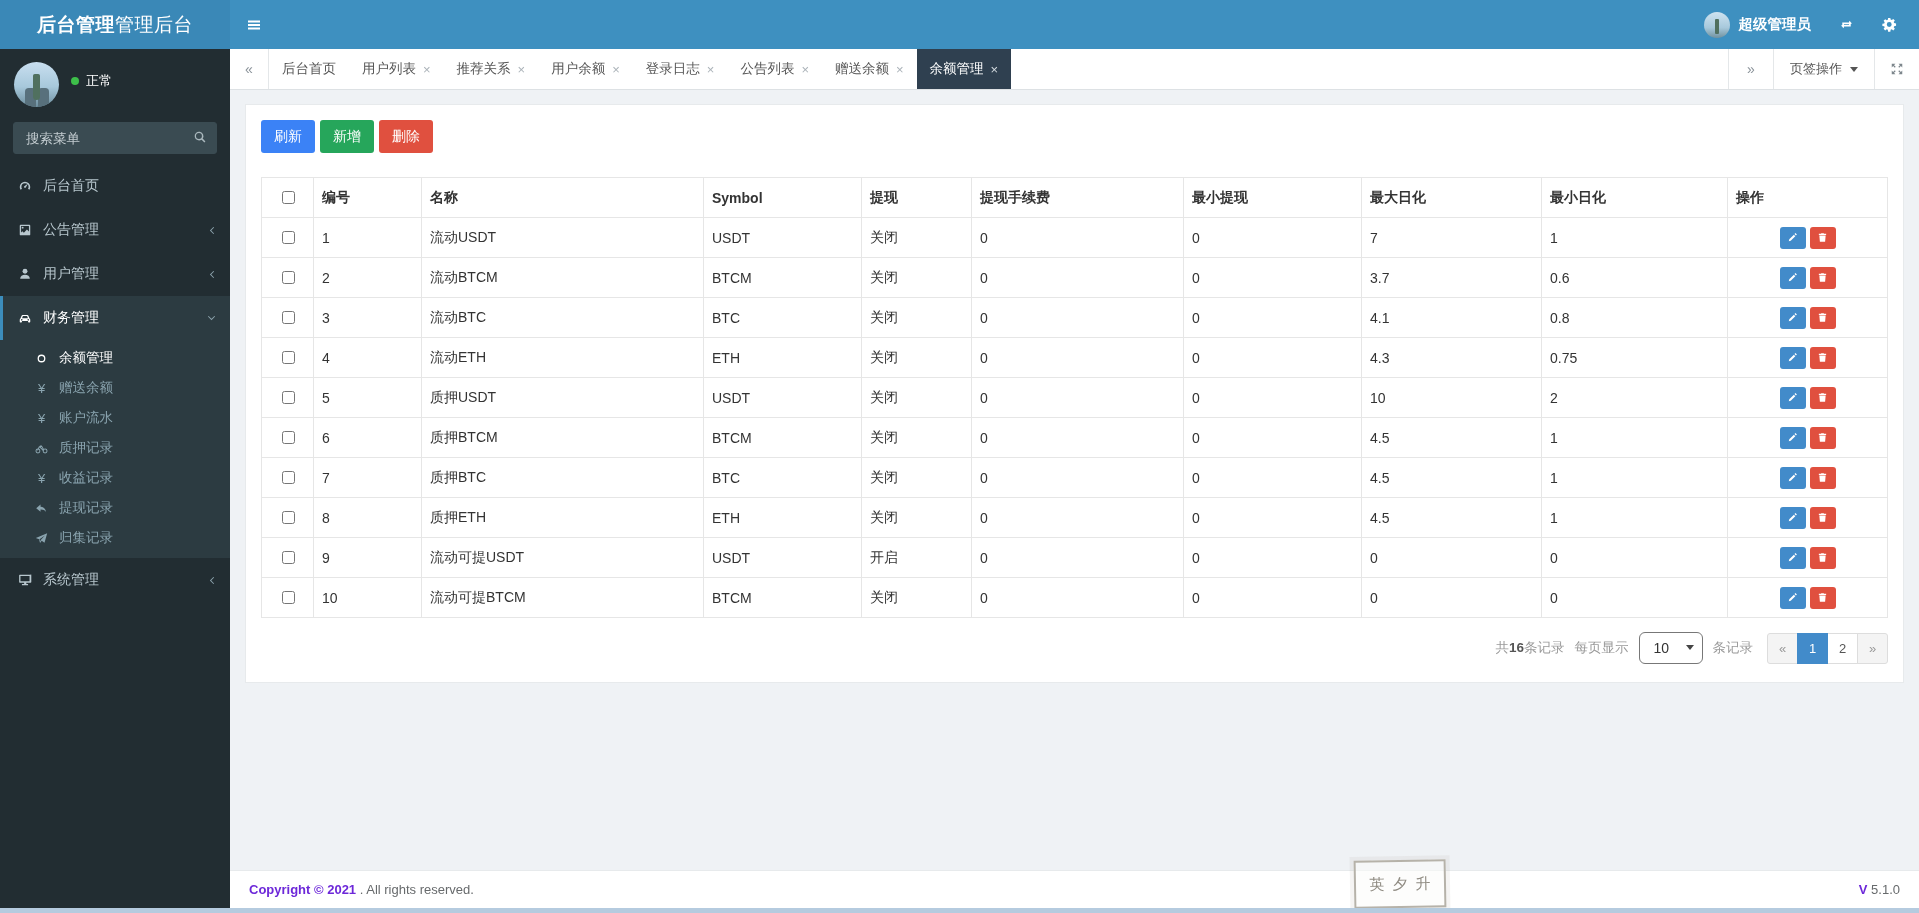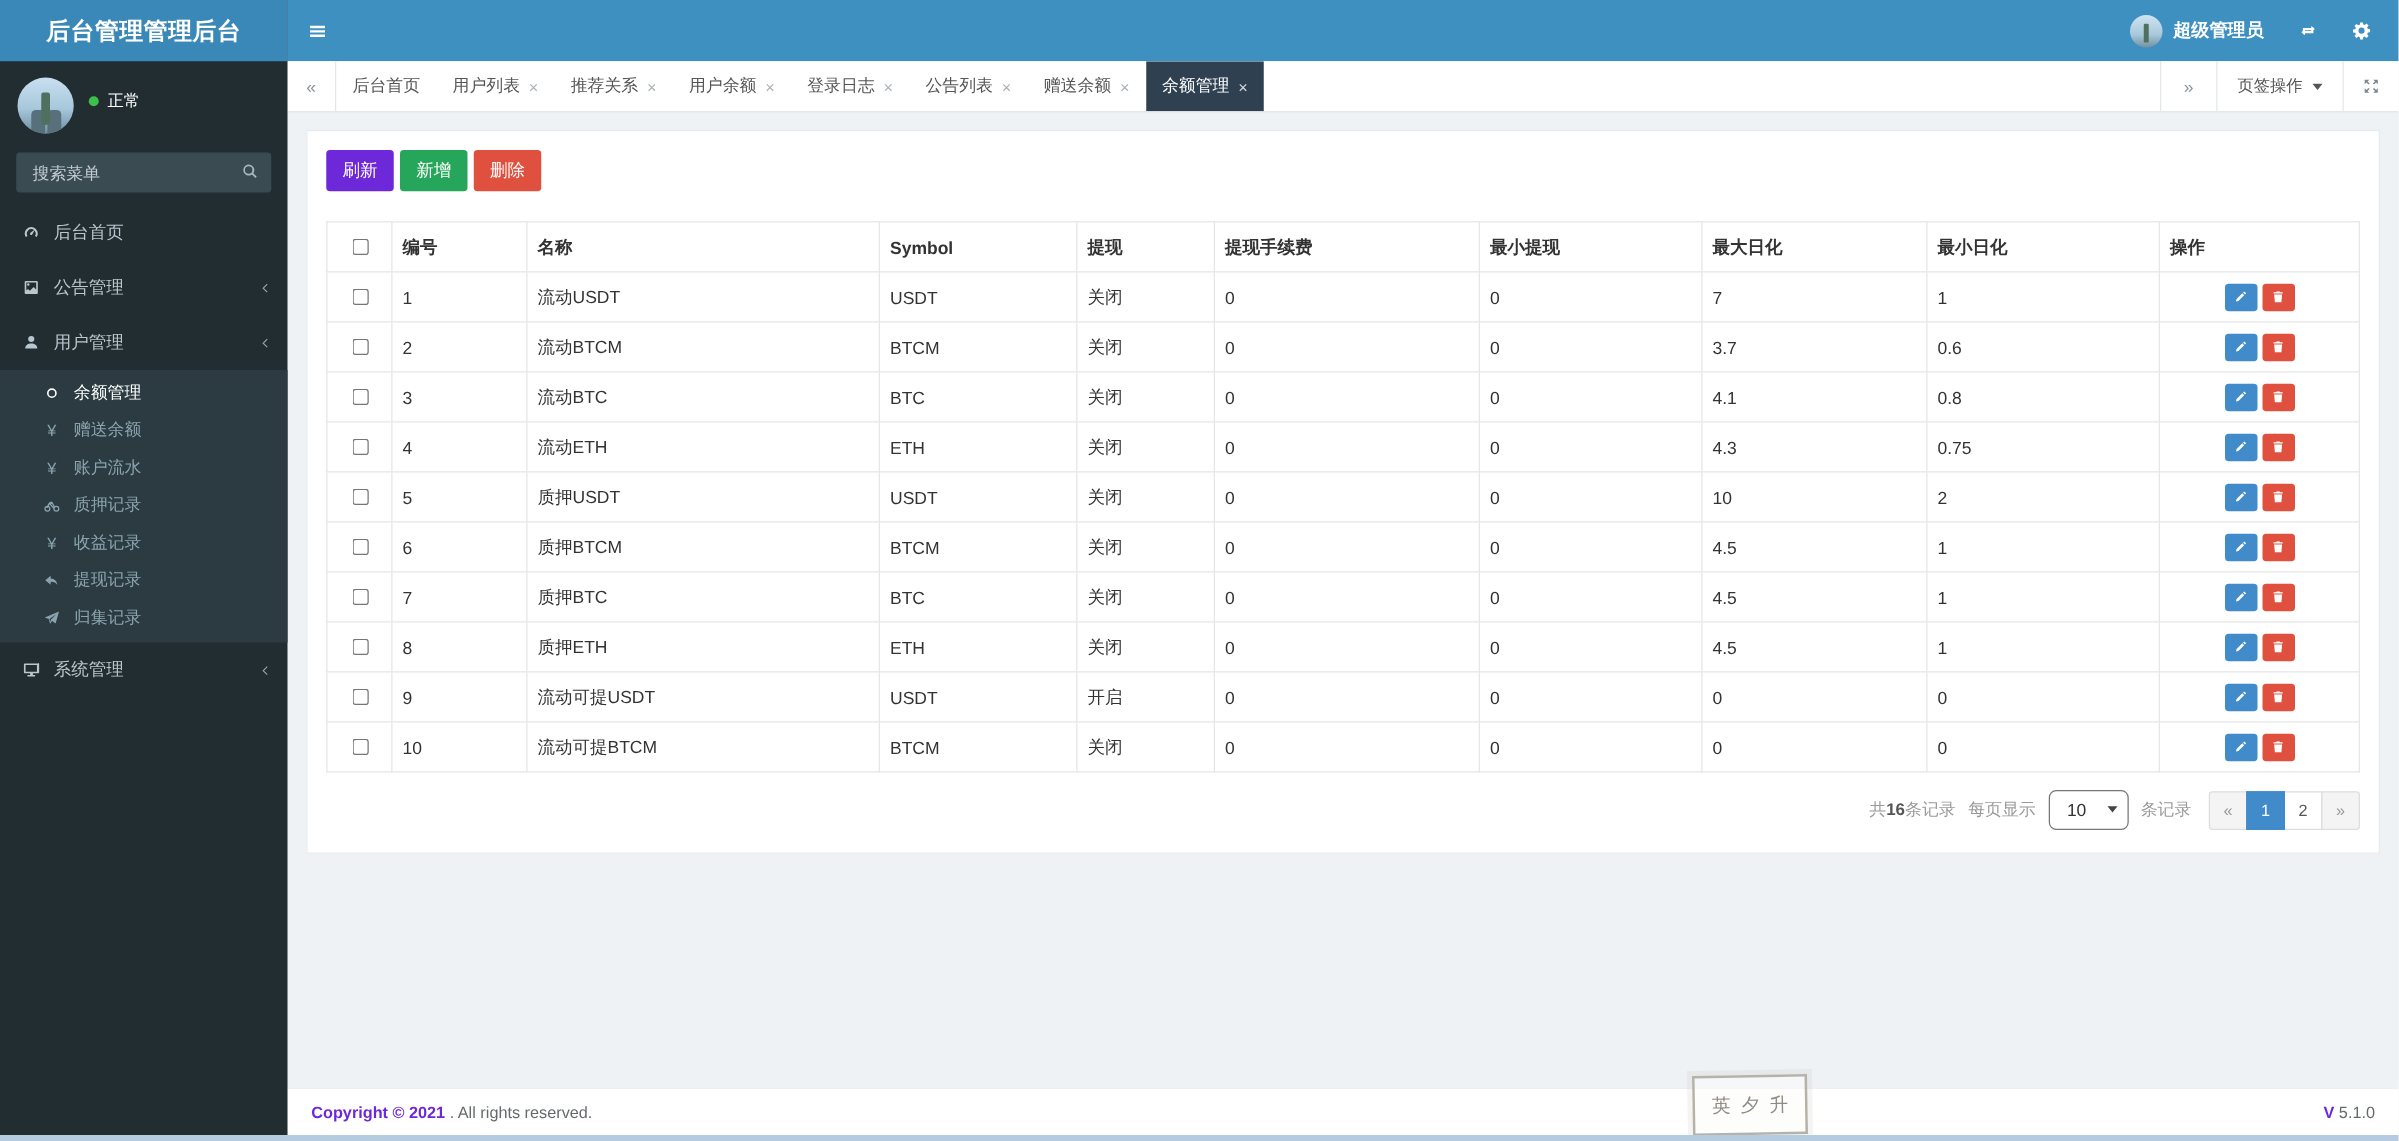--- a/index.html
+++ b/index.html
@@ -3,21 +3,21 @@
 <meta charset="utf-8">
 <style>
   html,body{margin:0;padding:0;}
   body{font-family:"Liberation Sans","DejaVu Sans",sans-serif;}
   .page{position:relative;width:1919px;height:913px;background:#eff2f5;overflow:hidden;}
 
   
   .sidebar{position:absolute;left:0;top:0;width:230px;height:908px;background:#222d32;z-index:3;}
   .logo{height:49px;background:#3a88b7;color:#fff;display:flex;align-items:center;justify-content:center;font-size:19px;letter-spacing:.5px;}
   .logo b{font-weight:700;}
-  .logo span{font-weight:700;}
+  .logo span{font-weight:400;}
   .user-panel{display:flex;align-items:center;gap:12px;padding:13px 14px 9px;}
   .avatar{width:45px;height:45px;border-radius:50%;background:linear-gradient(180deg,#c9dff0 0%,#a7c8db 55%,#6d8e9e 100%);position:relative;overflow:hidden;flex:none;}
   .avatar::after{content:"";position:absolute;left:19px;top:12px;width:7px;height:26px;background:#50705f;border-radius:2px 2px 4px 4px;box-shadow:-6px 16px 0 2px #58707c,7px 16px 0 2px #58707c;}
   .u-status{display:flex;align-items:center;gap:7px;color:#fff;font-size:13px;margin-top:-8px;}
   .dot{width:8px;height:8px;border-radius:50%;background:#3dbf4a;display:inline-block;}
   .search{position:relative;margin:6px 13px 10px;}
   .search input{width:100%;box-sizing:border-box;height:32px;background:#3a4b52;border:1px solid #3a4b52;border-radius:3px;color:#eee;font-size:13.5px;padding:0 34px 0 12px;outline:none;}
   .search input::placeholder{color:#c3ccd0;}
   .s-ico{position:absolute;right:10px;top:8px;color:#aab8bd;font-size:14px;}
   .menu{list-style:none;margin:4px 0 0;padding:0;}
@@ -56,21 +56,21 @@
   .t-next{width:44px;color:#8a9299;font-size:14px;}
   .t-ops{padding:0 16px;gap:8px;font-size:13px;color:#555;}
   .caret{width:0;height:0;border:4px solid transparent;border-top:5px solid #555;margin-top:4px;}
   .t-expand{width:44px;color:#7d868c;font-size:14px;}
 
   
   .content{position:absolute;left:230px;right:0;top:89px;bottom:44px;background:#eff2f5;overflow:hidden;}
   .panel{margin:15px;background:#fff;border:1px solid #e7eaec;padding:15px 15px 18px;}
   .btns{display:flex;gap:5px;}
   .btn{height:33px;padding:0 13px;color:#fff;font-size:14px;border:none;border-radius:3px;cursor:pointer;}
-  .btn.refresh{background:#6d28d9;}
+  .btn.refresh{background:#3b82f6;}
   .btn.add{background:#26a65b;}
   .btn.del{background:#e0503f;}
 
   table{width:100%;border-collapse:collapse;margin-top:24px;table-layout:fixed;padding-left:36px;}
   th,td{border:1px solid #e6e6e6;padding:0 8px;height:39px;font-size:14px;color:#333;text-align:left;overflow:hidden;white-space:nowrap;}
   th{font-weight:700;}
   .cb{text-align:center;}
   .cb input{width:13px;height:13px;}
   td.actions{text-align:center;}
   .act{width:26px;height:22px;border:none;border-radius:3px;color:#fff;display:inline-flex;align-items:center;justify-content:center;margin:0 2px;padding:0;cursor:pointer;}
@@ -159,20 +159,33 @@
             </span>
             <span>用户管理</span>
             <span class="m-chev">
               <svg viewBox="0 0 16 16">
                 <path d="M10.8 2.8 5.6 8l5.2 5.2 1-1L7.6 8l4.2-4.2z"></path>
               </svg>
             </span>
           </a>
         </li>
         <li class="active">
+          <a class="m-link">
+            <span class="m-ico">
+              <svg viewBox="0 0 16 16">
+                <path d="M13.2 8.7 12 5.6a1.6 1.6 0 0 0-1.5-1.1h-5A1.6 1.6 0 0 0 4 5.6L2.8 8.7A1.6 1.6 0 0 0 2 10v2.2c0 .4.3.8.8.8h.9c.4 0 .8-.3.8-.8v-.7h7v.7c0 .4.3.8.8.8h.9c.4 0 .8-.3.8-.8V10a1.6 1.6 0 0 0-.8-1.3zM4.6 8.3l.9-2.3c.1-.2.3-.4.5-.4h4c.2 0 .4.2.5.4l.9 2.3zM4.3 11a.9.9 0 1 1 0-1.8.9.9 0 0 1 0 1.8zm7.4 0a.9.9 0 1 1 0-1.8.9.9 0 0 1 0 1.8z"></path>
+              </svg>
+            </span>
+            <span>财务管理</span>
+            <span class="m-chev">
+              <svg viewBox="0 0 16 16">
+                <path d="M2.8 5.2 8 10.4l5.2-5.2-1-1L8 8.4 3.8 4.2z"></path>
+              </svg>
+            </span>
+          </a>
           <ul class="sub">
             <li class="active">
               <a class="m-link">
                 <span class="m-ico">
                   <svg viewBox="0 0 16 16">
                     <path d="M8 3.2a4.8 4.8 0 1 1 0 9.6 4.8 4.8 0 0 1 0-9.6zm0 1.6a3.2 3.2 0 1 0 0 6.4 3.2 3.2 0 0 0 0-6.4z"></path>
                   </svg>
                 </span>
                 <span>余额管理</span>
               </a>

